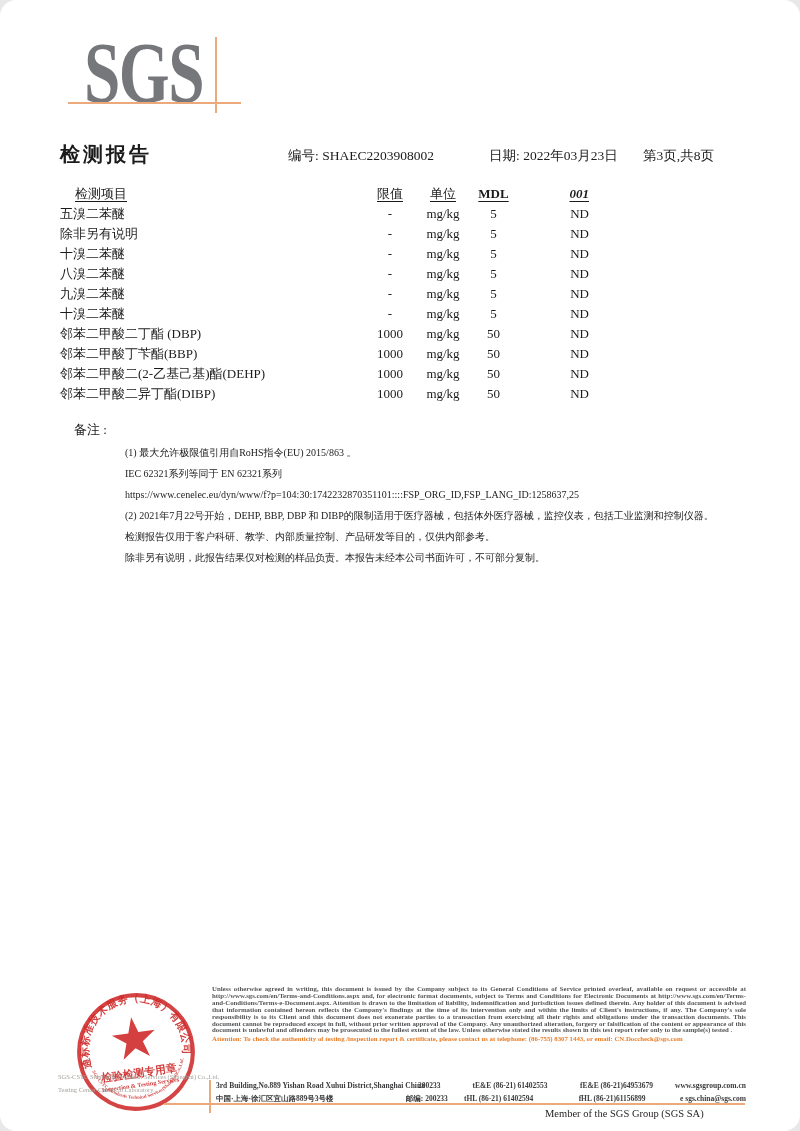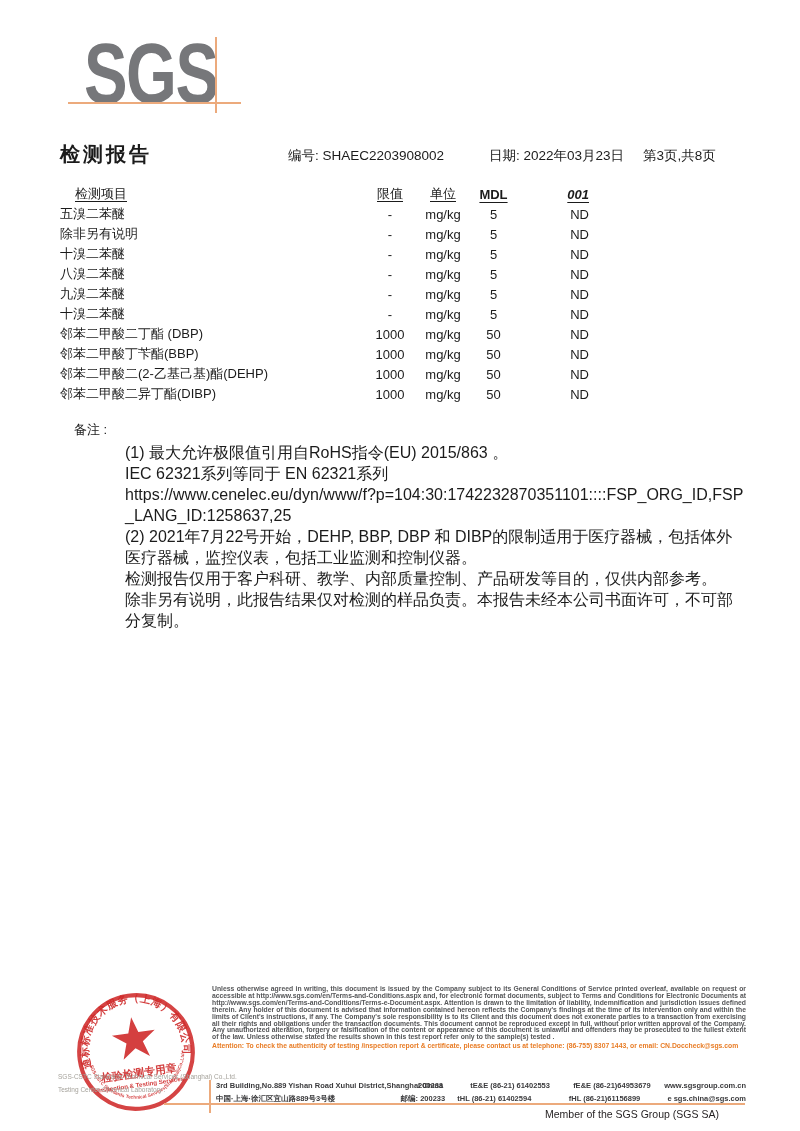--- a/index.html
+++ b/index.html
@@ -1,20 +1,20 @@
 <!DOCTYPE html>
 <html><head>
 <meta charset="utf-8">
 <style>
   * { margin:0; padding:0; box-sizing:border-box; }
   html,body { background:#e8e8e8; }
   .page {
     position:relative; width:800px; height:1131px; margin:0 auto;
     background:#ffffff; overflow:hidden;
-    font-family:Liberation Sans, sans-serif; color:#1b1b1b;
+    font-family:Liberation Serif, serif; color:#1b1b1b;border-radius:16px;
   }
   
   .logo-text{
     position:absolute; left:84px; top:30px; font-size:86px; line-height:86px;
     font-weight:bold; color:#76777a; transform:scaleX(.76); transform-origin:left top;
     letter-spacing:-2px;
   }
   .cross-top-h{ position:absolute; left:68px; top:102px; width:173px; height:2px; background:#ecaa7c; }
   .cross-top-v{ position:absolute; left:215px; top:37px; width:2px; height:76px; background:#ecaa7c; }
   
@@ -30,21 +30,21 @@
   .results-table .col-item{ width:300px; text-align:left; }
   .results-table th.col-item{ padding-left:15px; text-align:left; }
   .results-table .col-limit{ width:60px; text-align:center; }
   .results-table .col-unit{ width:46px; text-align:center; }
   .results-table .col-mdl{ width:55px; text-align:center; }
   .results-table .col-result{ width:68px; text-align:right; }
   .results-table th.col-result{ font-style:italic; font-weight:bold; }
   .results-table th.col-mdl{ font-weight:bold; }
   
   .notes-label{ position:absolute; left:74px; top:421px; font-size:13px; }
-  .notes-lines{ position:absolute; left:125px; top:442px; width:620px; font-size:16px; line-height:21px; }
+  .notes-lines{ position:absolute; left:125px; top:442px; width:620px; font-size:10px; line-height:21px; }
   .note-line.url{ word-break:break-all; }
   
   .stamp-svg{ position:absolute; left:72px; top:988px; transform:rotate(-8deg); }
   .company-gray{ position:absolute; left:58px; top:1070px; width:170px; font-size:6.5px; line-height:13px;
     color:#a5a29b; white-space:nowrap; }
   .footer-right{ position:absolute; left:212px; top:986px; width:534px; }
   .legal-text{ font-size:6.8px; line-height:6.9px; font-weight:bold; color:#555658; text-align:justify; }
   .attention-text{ font-size:6.8px; line-height:6.9px; font-weight:bold; color:#e87c25; margin-top:2px; }
   .cross-bot-v{ position:absolute; left:209px; top:1080px; width:2px; height:33px; background:#ecaa7c; }
   .cross-bot-h{ position:absolute; left:164px; top:1103px; width:581px; height:2px; background:#ecaa7c; }

